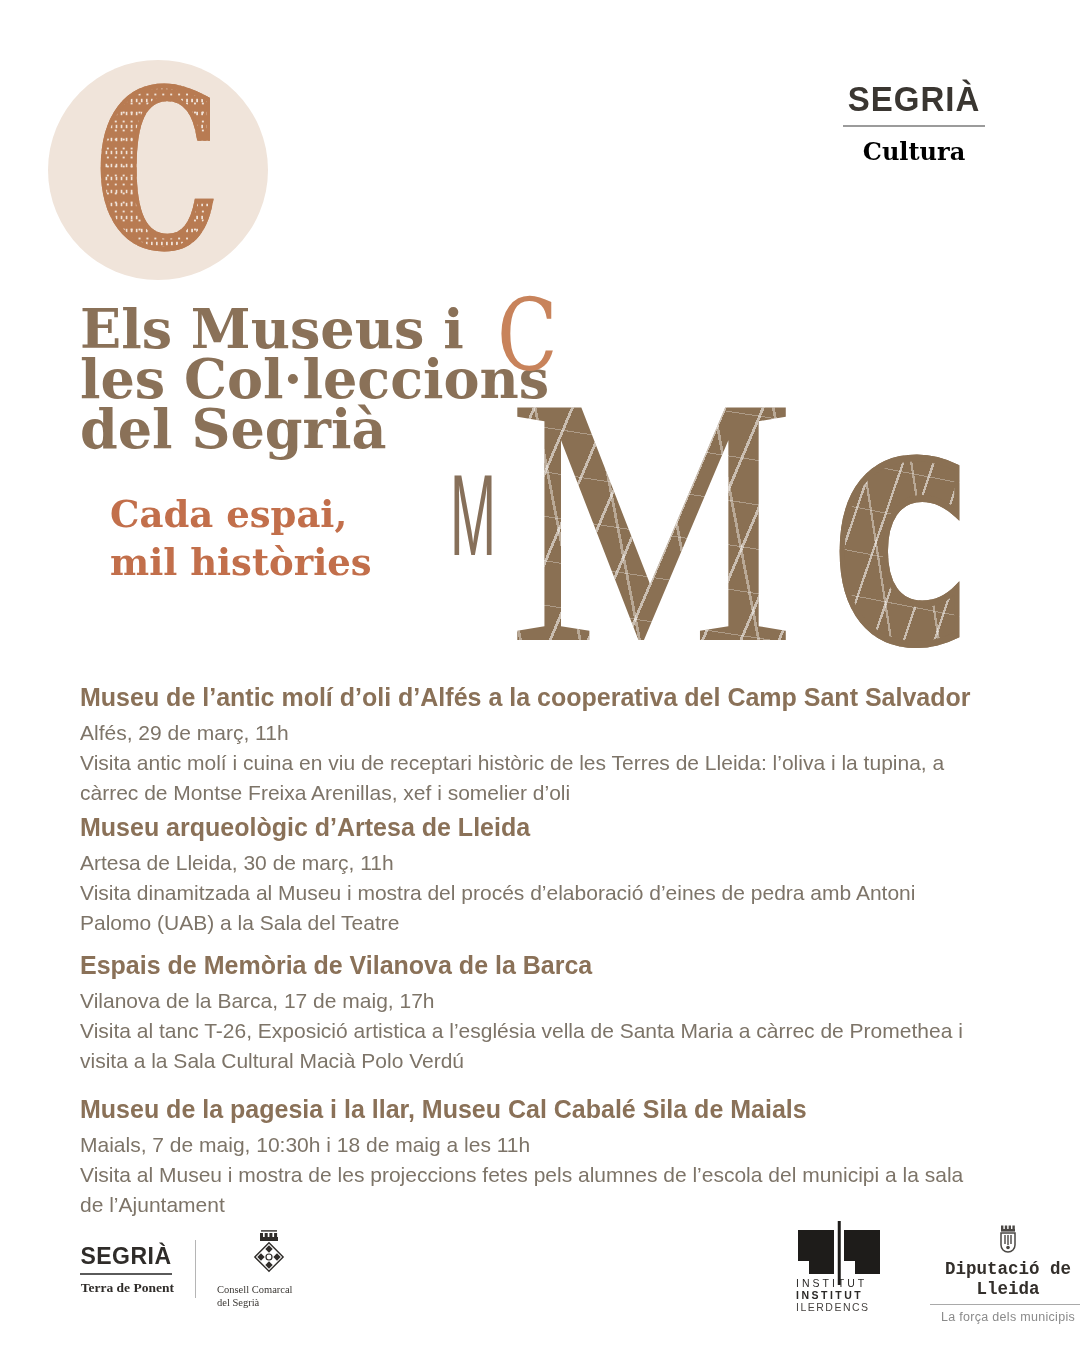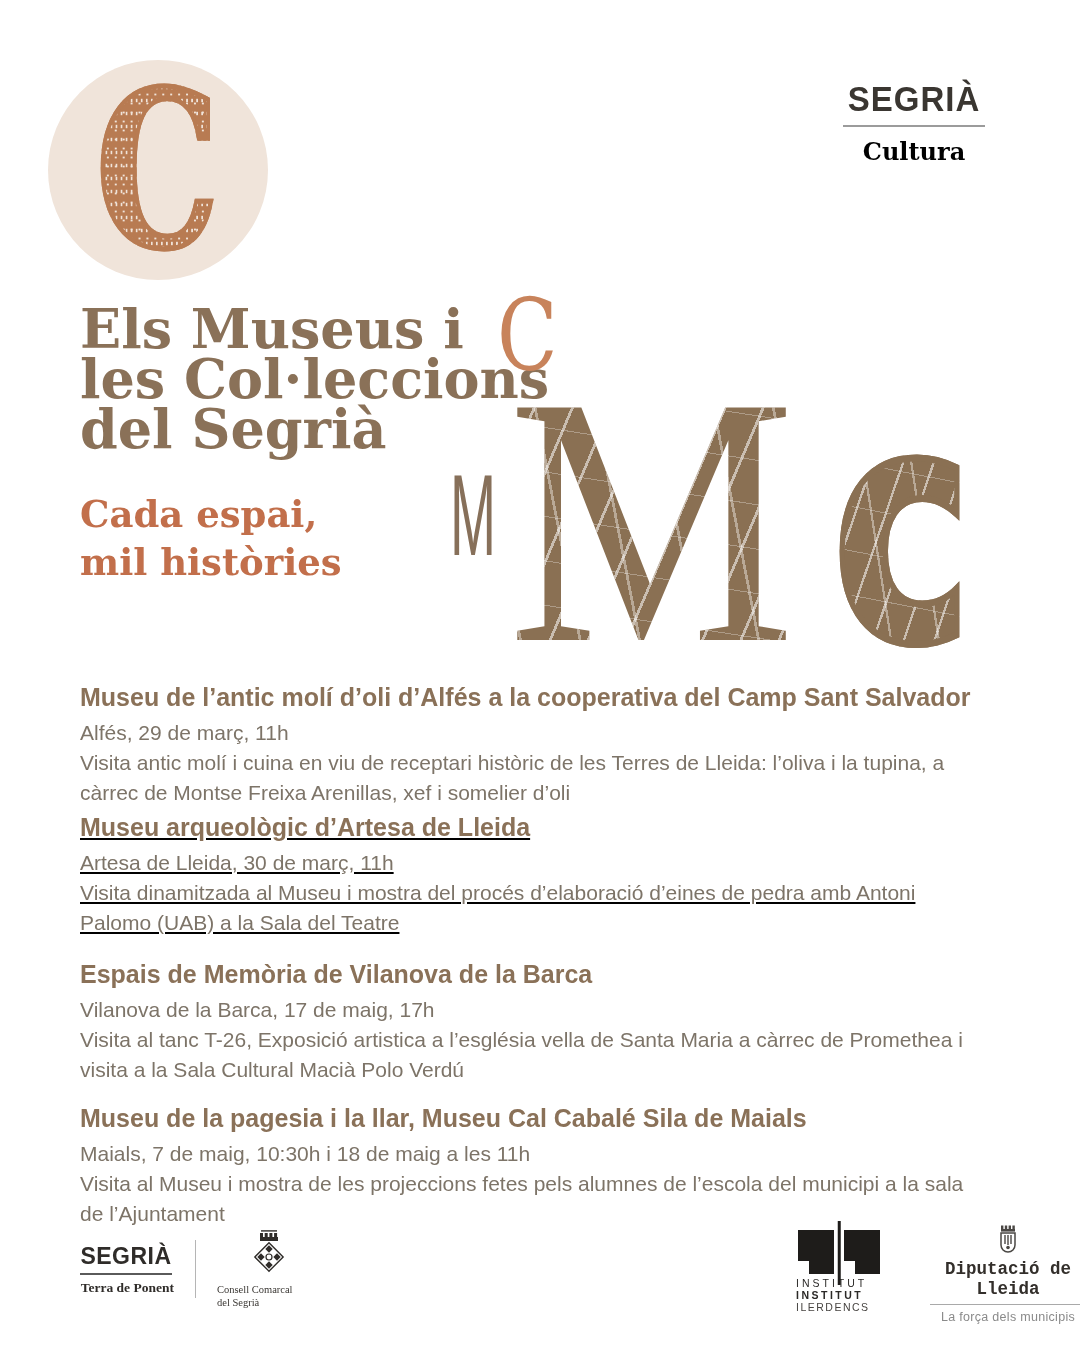--- a/index.html
+++ b/index.html
@@ -44,21 +44,21 @@
     position:absolute; left:80px; top:304px;
     font-family:"DejaVu Serif", serif; font-weight:bold;
     font-size:54px; line-height:50px; color:#8A7158;
   }
   .hero-title span{ display:block; }
   .hero-subtitle{
     position:absolute; left:80px; top:490px;
     font-family:"DejaVu Serif", serif; font-weight:600;
     font-size:37px; line-height:48px; color:#C26F4B;
   }
-  .hero-subtitle span{ display:block; }
+  .hero-subtitle span{ display:block;margin-left:30px; }
 
   
   .deco{ position:absolute; line-height:1; transform-origin:left top; }
   .deco-c-outline{
     left:497px; top:286px; font-family:"DejaVu Serif", serif;
     font-size:99px; color:#C8835B; transform:scaleX(0.8);
   }
   .deco-m-thin{
     left:450px; top:458px; font-family:"Liberation Sans", sans-serif;
     font-size:115px; color:#87705A; transform:scaleX(0.48);
@@ -85,21 +85,21 @@
   .events{ position:absolute; left:80px; top:682px; width:905px; }
   .event-title{
     font-family:"Liberation Sans", sans-serif; font-weight:bold;
     font-size:25px; line-height:30px; color:#8A7158; margin-bottom:6px;
   }
   .event-meta, .event-desc{
     font-family:"Liberation Sans", sans-serif;
     font-size:21px; line-height:30px; color:#7D7468;
   }
   .ev1{ margin-bottom:4px; }
-  .ev2{ margin-bottom:21px;text-decoration:underline; }
+  .ev2{ margin-bottom:12px; }
   .ev3{ margin-bottom:18px; }
 
   
   .footer-left{ position:absolute; left:78px; top:1228px; display:flex; align-items:center; }
   .f-segria{ text-align:center; width:96px; color:#2F2C29; }
   .f-segria-brand{
     font-family:"Liberation Sans", sans-serif; font-weight:bold; font-size:23px;
     letter-spacing:0.5px; transform:scaleY(1.08);
   }
   .f-segria-rule{ height:2px; background:#5A5A5A; margin:4px 2px 5px; }

